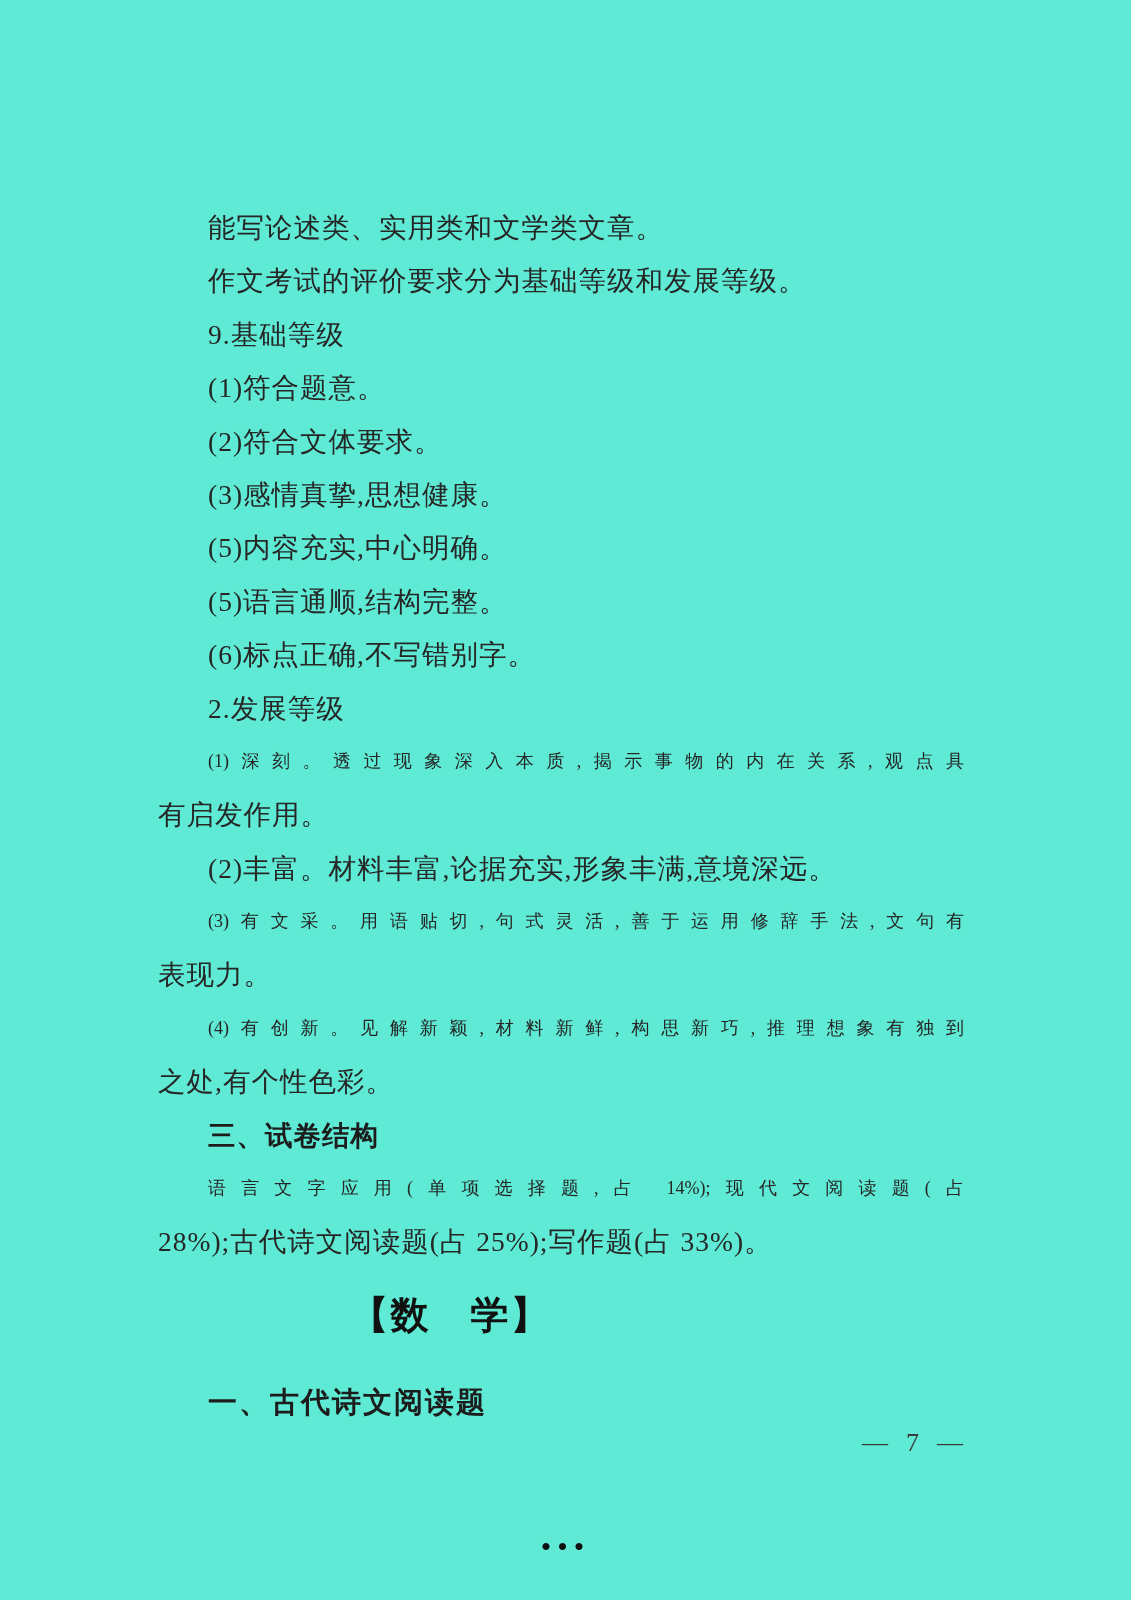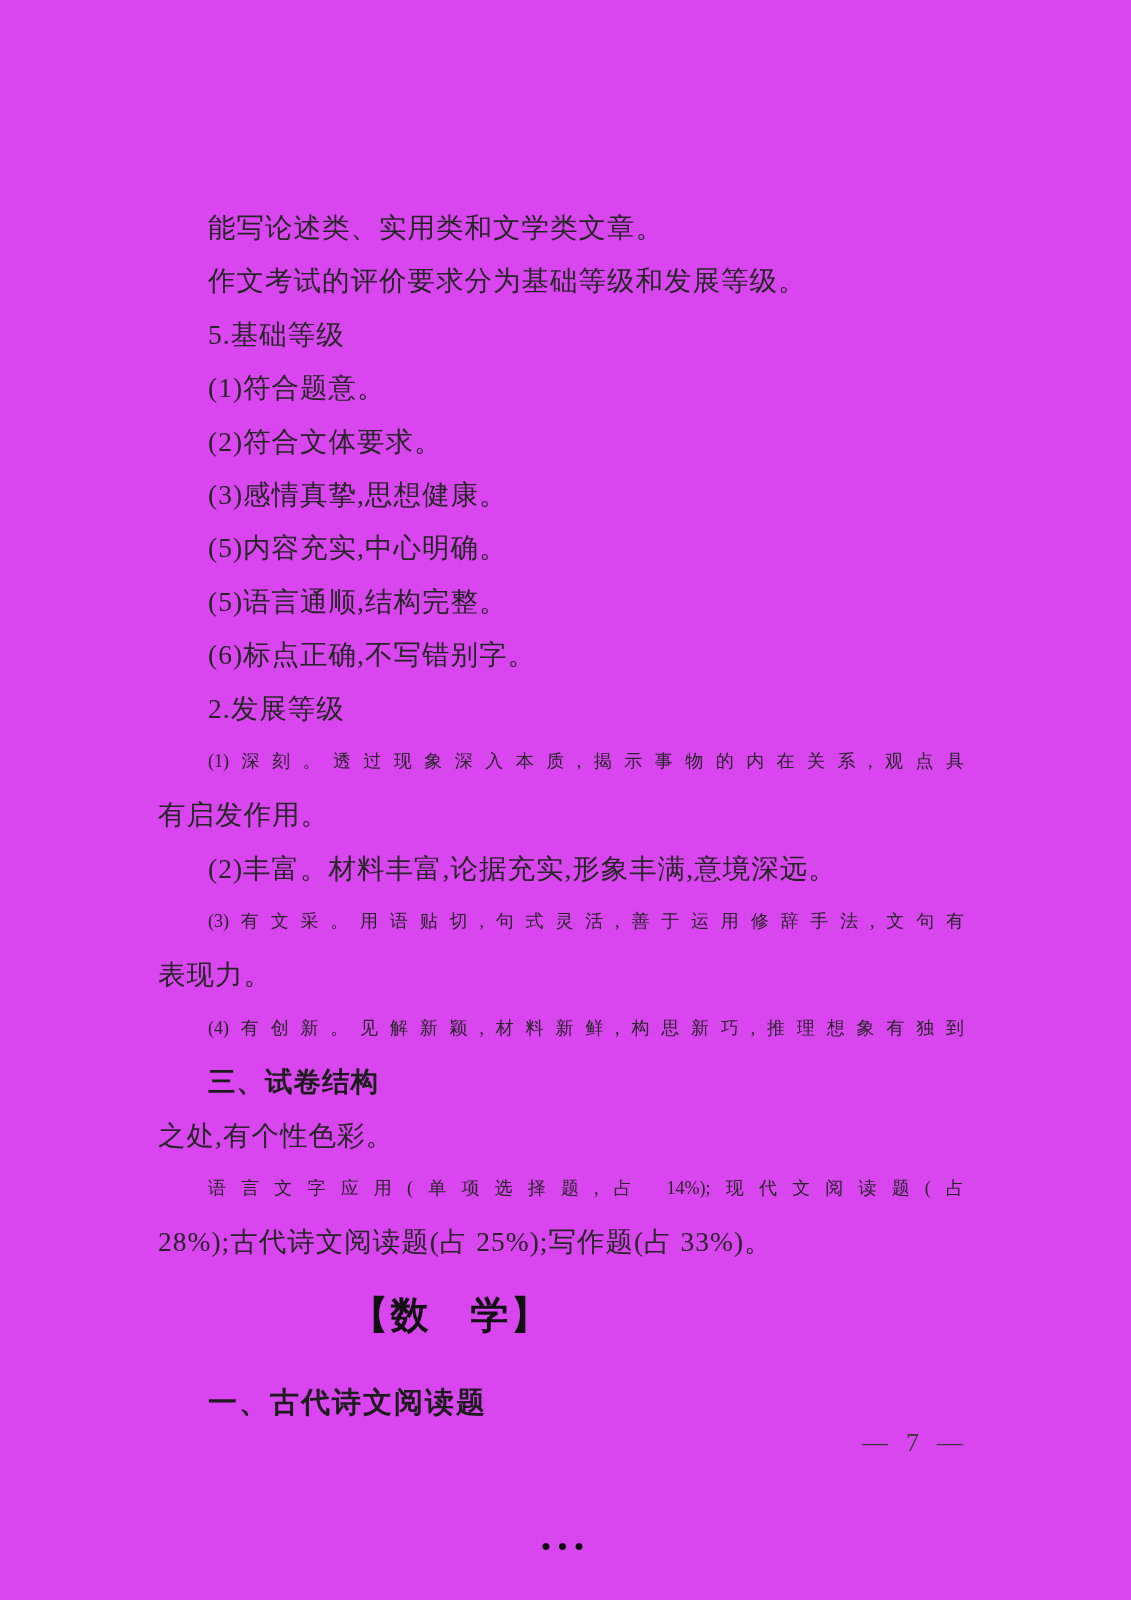--- a/index.html
+++ b/index.html
@@ -11,21 +11,21 @@
     height: 1600px;
     position: relative;
     background: #ffffff;
     font-family: "Liberation Serif", "DejaVu Serif", serif;
     color: #262626;
     overflow: hidden;
   }
   .page {
     position: absolute;
     inset: 0;
-    background: #d946ef;
+    background: #5eead4;
   }
   .textblock {
     position: absolute;
     left: 158px;
     top: 201px;
     width: 806px;
   }
   .line {
     height: 53.4px;
     line-height: 53.4px;
@@ -103,36 +103,36 @@
 </style>
 </head>
 <body>
 
 <div class="page">
 
   <div class="textblock">
 
   <div class="line indent">能写论述类、实用类和文学类文章。</div>
       <div class="line indent">作文考试的评价要求分为基础等级和发展等级。</div>
-      <div class="line indent">5.基础等级</div>
+      <div class="line indent">9.基础等级</div>
       <div class="line indent">(1)符合题意。</div>
       <div class="line indent">(2)符合文体要求。</div>
       <div class="line indent">(3)感情真挚,思想健康。</div>
       <div class="line indent">(5)内容充实,中心明确。</div>
       <div class="line indent">(5)语言通顺,结构完整。</div>
       <div class="line indent">(6)标点正确,不写错别字。</div>
       <div class="line indent">2.发展等级</div>
       <div class="line indent fill">(1)深刻。透过现象深入本质,揭示事物的内在关系,观点具</div>
       <div class="line">有启发作用。</div>
       <div class="line indent">(2)丰富。材料丰富,论据充实,形象丰满,意境深远。</div>
       <div class="line indent fill">(3)有文采。用语贴切,句式灵活,善于运用修辞手法,文句有</div>
       <div class="line">表现力。</div>
       <div class="line indent fill">(4)有创新。见解新颖,材料新鲜,构思新巧,推理想象有独到</div>
+      <div class="line">之处,有个性色彩。</div>
       <div class="line indent bold">三、试卷结构</div>
-      <div class="line">之处,有个性色彩。</div>
       <div class="line indent fill">语言文字应用(单项选择题,占 14%);现代文阅读题(占</div>
       <div class="line">28%);古代诗文阅读题(占 25%);写作题(占 33%)。</div>
     </div>
 
   <div class="section-header">【数　学】</div>
 
   <div class="subheading">一、古代诗文阅读题</div>
 
   <div class="page-number">
     <span class="dash">—</span>

